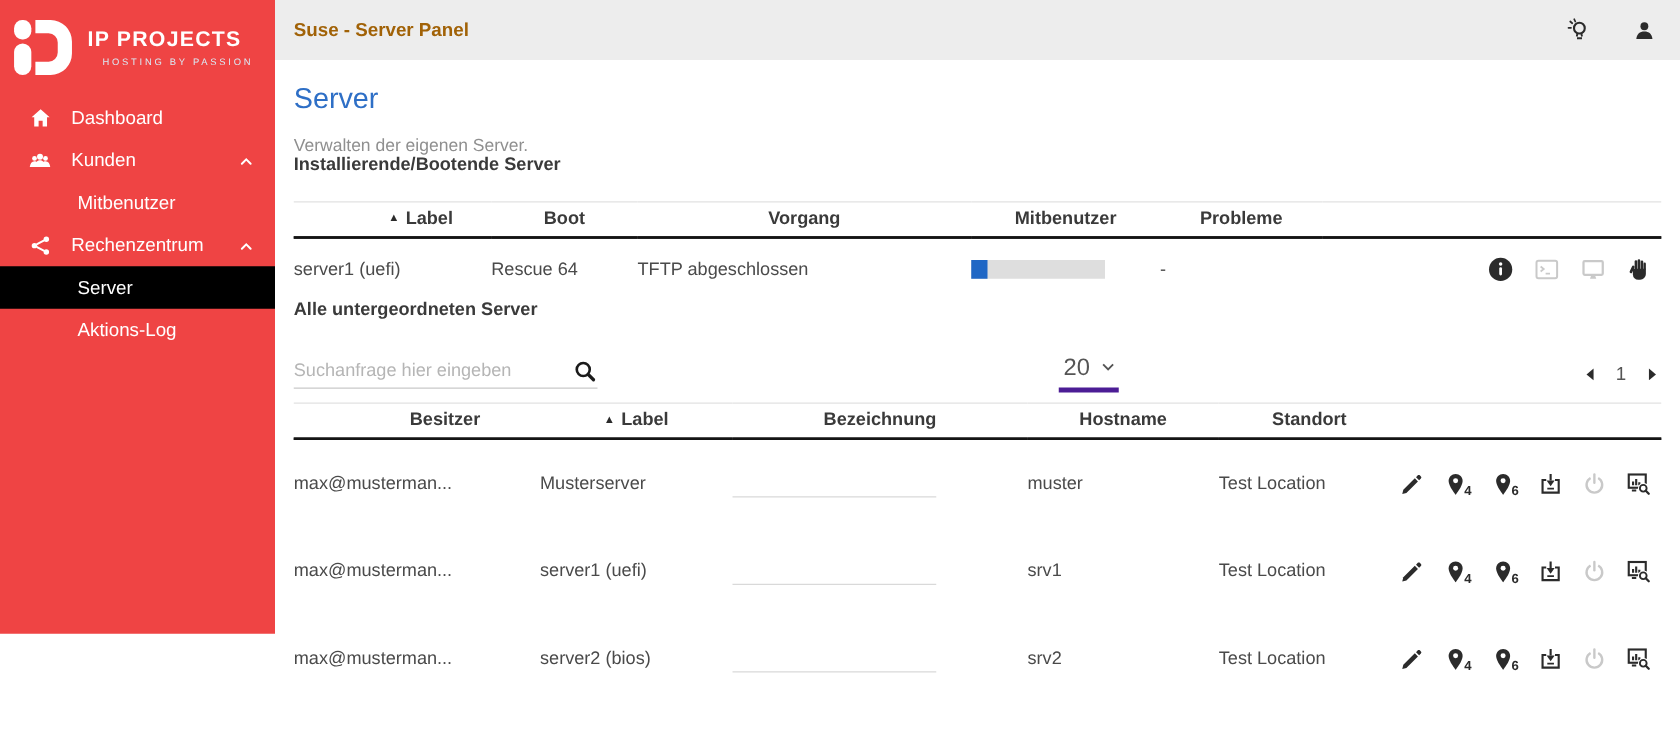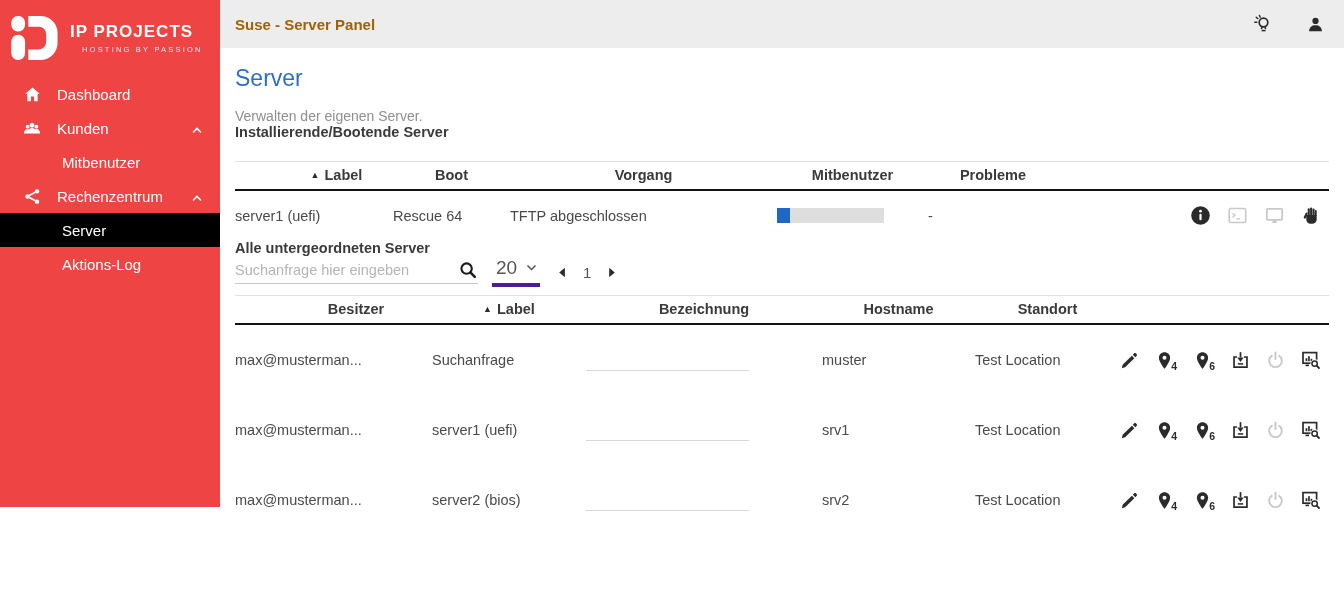--- a/index.html
+++ b/index.html
@@ -44,21 +44,21 @@
   .sort-mark { font-size:9px; color:#2b2b2b; margin-right:5px; vertical-align:2px; }
 
   .progress { width:107px; height:15px; background:#dedede; }
   .progress > div { height:100%; background:#1f67c5; }
 
   .actions { display:flex; align-items:center; justify-content:flex-end; gap:16px; padding-right:8px; }
   .aicon { display:inline-flex; align-items:flex-end; cursor:pointer; position:relative; }
   .pin-badge { font-size:10.5px; font-weight:bold; color:#2b2b2b; margin-left:-3px; position:relative; top:2px; }
 
   
-  .controls { display:flex; justify-content:flex-start; align-items:center; margin-top:0; height:32px; }
+  .controls { display:flex; justify-content:space-between; align-items:center; margin-top:27px; height:32px; }
   .search-wrap { display:flex; align-items:center; width:243px; border-bottom:1px solid #c9c9c9; padding-bottom:3px; }
   .search-wrap input { flex:1; border:none; outline:none; background:transparent; font-size:14.5px; color:#555; font-family:"Liberation Sans", sans-serif; }
   .search-wrap input::placeholder { color:#b5b5b5; }
   .pagesize { display:flex; align-items:center; justify-content:space-between; width:48px; margin-left:14px; border-bottom:4px solid #4c1d95; padding:0 2px 4px 4px; font-size:19px; color:#555; cursor:pointer; }
   .pager { display:flex; align-items:center; gap:13px; margin-left:15px; }
   .pager .pg-btn { display:inline-flex; cursor:pointer; }
   .pager .pg-num { font-size:15px; color:#555; }
 
   .bez-input { width:163px; border:none; border-bottom:1px solid #d9d9d9; outline:none; height:22px; background:transparent; font-size:14px; color:#4a4a4a; font-family:"Liberation Sans", sans-serif; }
 </style>
@@ -288,21 +288,21 @@
             <th><span>Bezeichnung</span></th>
             <th><span>Hostname</span></th>
             <th><span>Standort</span></th>
             <th></th>
           </tr>
         </thead>
         <tbody>
 
           <tr>
             <td class="pad-l">max@musterman...</td>
-            <td>Suchanfrage</td>
+            <td>Musterserver</td>
             <td><input class="bez-input" value="" style=""></td>
             <td>muster</td>
             <td>Test Location</td>
             <td>
               <div class="actions">
                 <span class="aicon">
                   <svg width="19" height="19" viewBox="0 0 20 20" fill="#2b2b2b">
                       <path d="M2.8 14.6 L1.9 18.1 L5.4 17.2 L15.1 7.5 L12.5 4.9 Z"></path>
                       <path d="M13.5 3.9 L16.1 6.5 L17.6 5 C18.1 4.5 18.1 3.8 17.6 3.3 L16.7 2.4 C16.2 1.9 15.5 1.9 15 2.4 Z"></path>
                     </svg>

